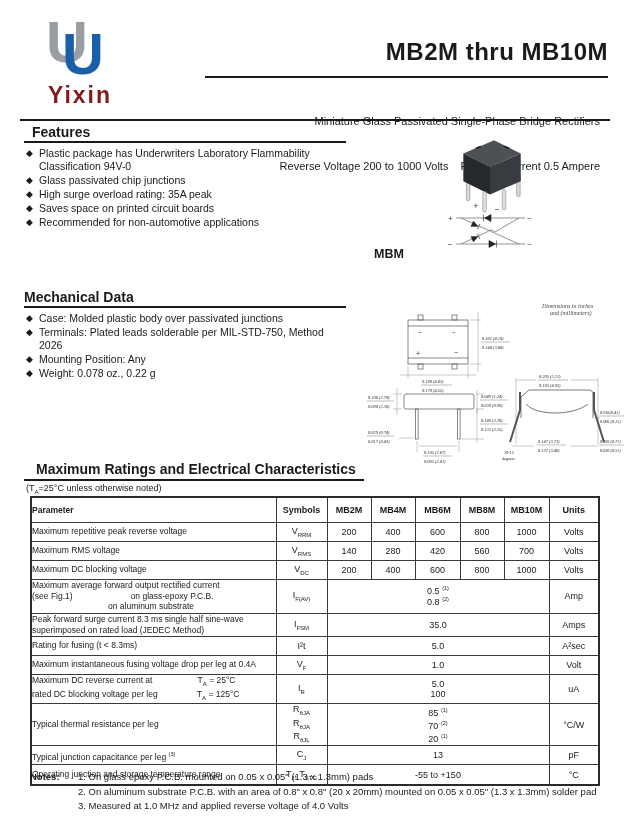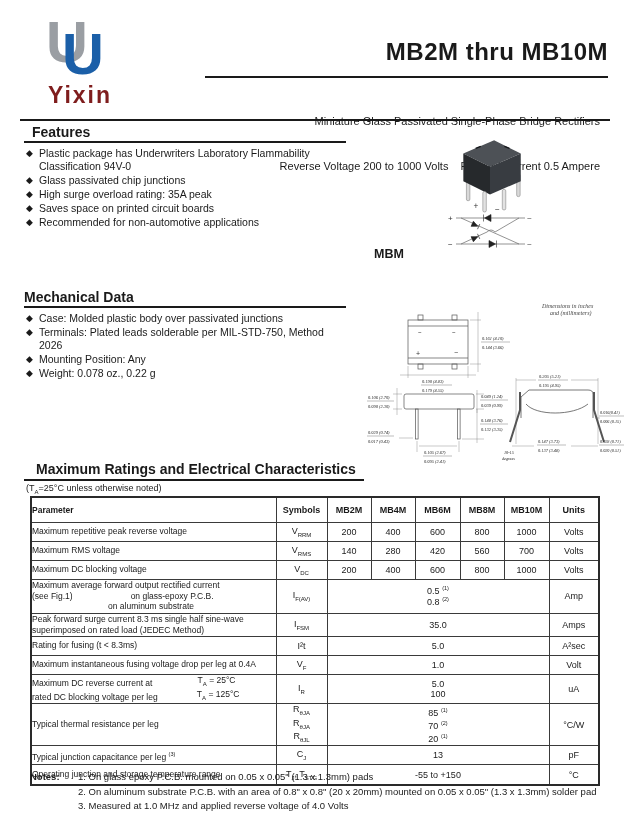--- a/index.html
+++ b/index.html
@@ -20,21 +20,21 @@
   .blt{width:13px;flex:none;font-size:9px;line-height:13px;}
   
   table.ratings{border-collapse:collapse;table-layout:fixed;width:568px;border:2px solid #2a2a2a;font-size:9px;}
   table.ratings td,table.ratings th{border:1px solid #3a3a3a;padding:0;vertical-align:middle;
       overflow:hidden;}
   th.param,td.param{text-align:left;padding:1px 3px 1px 6px;font-size:8.5px;line-height:10.5px;}
   th{font-weight:bold;font-size:9px;}
   td.c{text-align:center;}
   sub.ss{font-size:6px;}
   sup.sp{font-size:5.5px;vertical-align:super;}
-  .flexline{display:flex;align-items:flex-end;}
+  .flexline{display:flex;}
   .cond{white-space:pre;}
   
   .notes{font-size:9.5px;line-height:14.5px;}
   .notes .nrow{display:flex;}
   .notes .nlab{width:48px;flex:none;font-weight:bold;}
   
   text.dim{font-family:"Liberation Serif","DejaVu Serif",serif;font-style:italic;fill:#222;}
   text.dimnote{font-family:"Liberation Serif","DejaVu Serif",serif;font-style:italic;fill:#444;}
 </style>
 </head>

